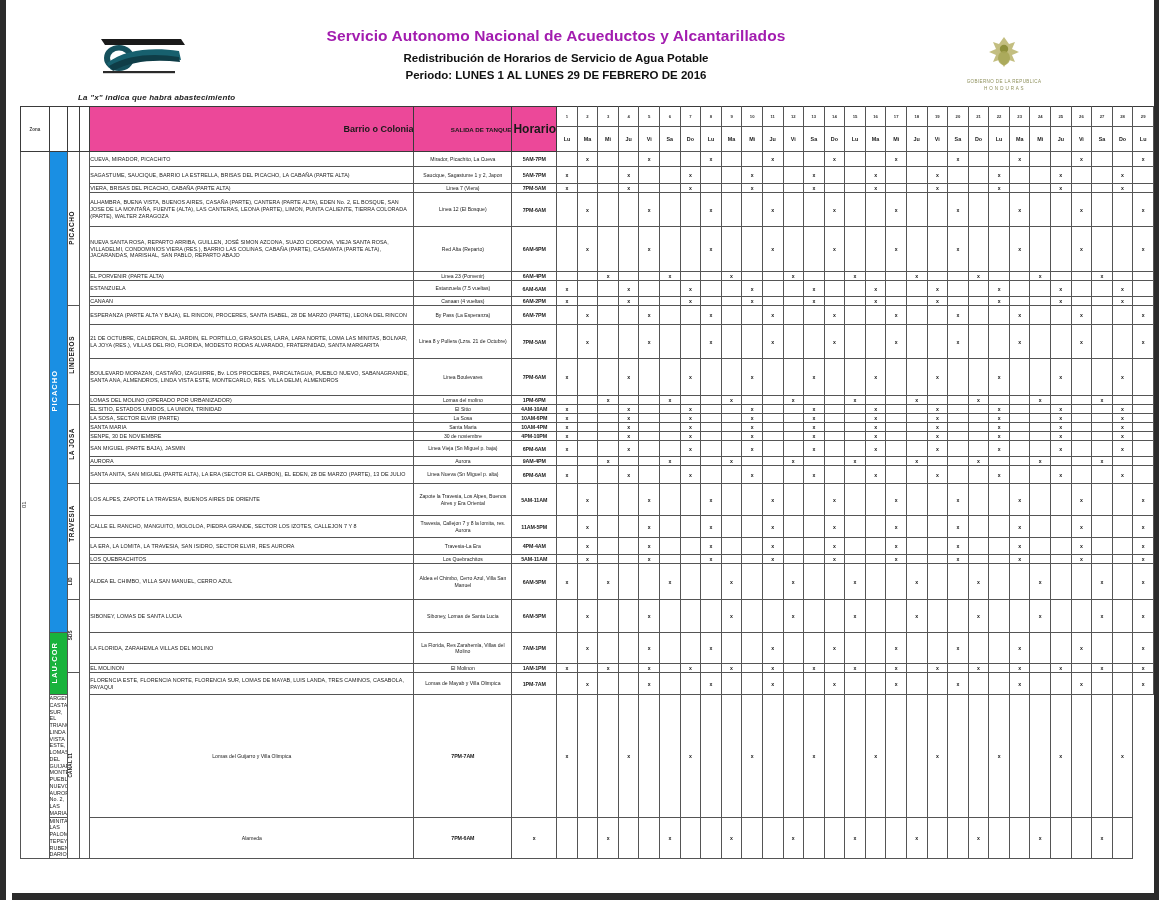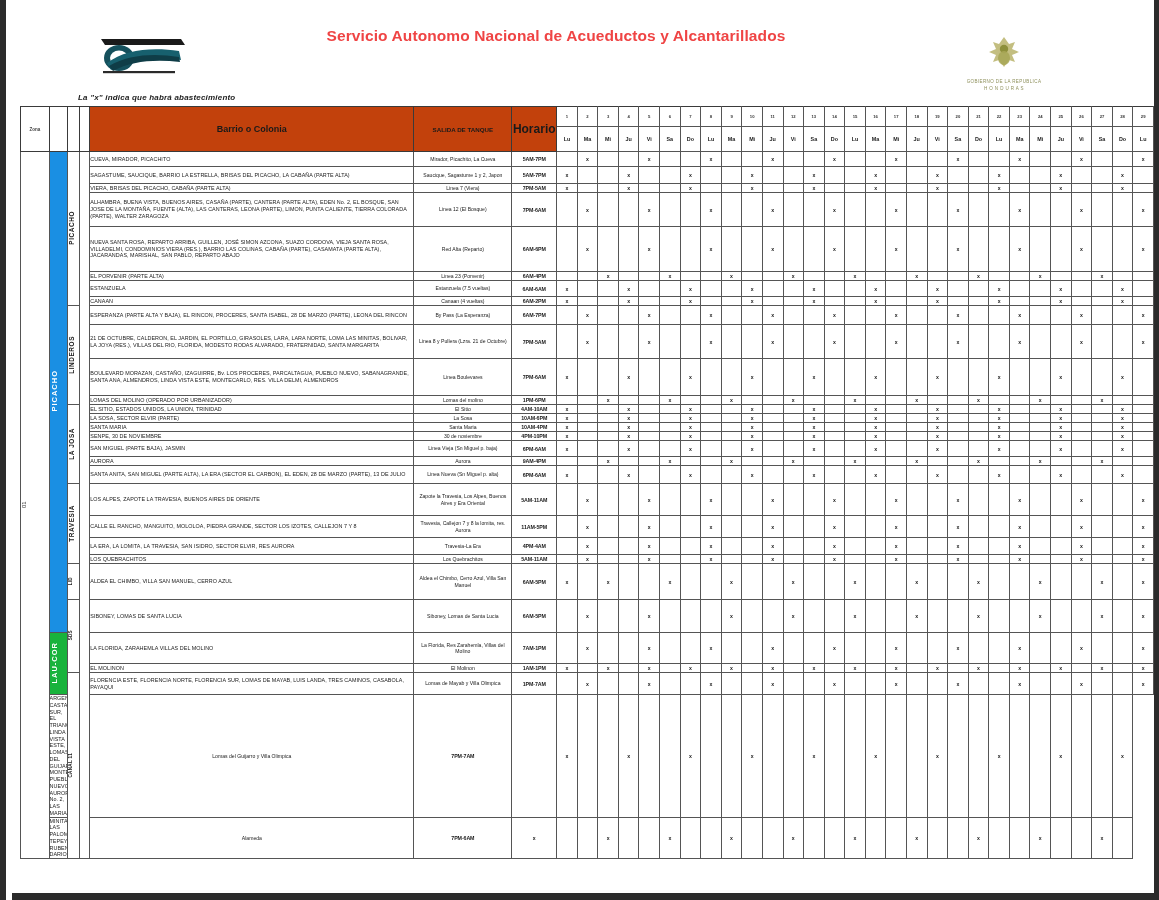--- a/index.html
+++ b/index.html
@@ -24,21 +24,21 @@
     position:absolute;left:88px;top:32px;width:96px;height:46px;
     display:flex;align-items:center;justify-content:center;
   }
   .logo-left svg{display:block;}
   .logo-sub{
     position:absolute;left:72px;top:93px;
     font-size:8px;font-style:italic;font-weight:bold;color:#222;
     letter-spacing:.2px;white-space:nowrap;
   }
   .titles{position:absolute;left:190px;top:26px;width:720px;text-align:center;}
-  .t1{font-size:15.5px;font-weight:bold;color:#ef4444;letter-spacing:.1px;line-height:1.25;}
+  .t1{font-size:15.5px;font-weight:bold;color:#a21caf;letter-spacing:.1px;line-height:1.25;}
   .t2{font-size:11.5px;font-weight:bold;color:#111;margin-top:7px;}
   .t3{font-size:11.5px;font-weight:bold;color:#111;margin-top:5px;}
   .logo-right{position:absolute;left:950px;top:34px;width:96px;height:58px;text-align:center;}
   .crest-cap{font-size:4.5px;color:#8d8f5a;letter-spacing:.4px;margin-top:1px;line-height:1.4;}
 
   
   .tablewrap{position:absolute;left:14px;top:106px;width:1134px;}
   table.sched{
     border-collapse:collapse;
     table-layout:fixed;
@@ -47,22 +47,22 @@
     color:#1a1a1a;
   }
   table.sched td, table.sched th{
     border:0.6px solid #555;
     padding:0;
     vertical-align:middle;
     overflow:hidden;
   }
 
   th.hcol{
-    font-size:9px;font-weight:bold;text-align:center;
-    background:#c2410c;height:44px;
+    font-size:9px;font-weight:bold;text-align:right;
+    background:#ec4899;height:44px;
     border:1.4px solid #3a3a3a !important;
   }
   th.hcol.small{font-size:6.2px;}
   th.hnarrow{border:1.4px solid #3a3a3a !important;background:#fff;}
 
   
   .daynum{font-size:4.2px;text-align:center;height:12px;border:0.6px solid #666;color:#333;}
   .dayname{font-size:5.4px;text-align:center;height:16px;border:0.6px solid #666;font-weight:bold;color:#222;}
   .dayhead-outer{border-top:1.4px solid #3a3a3a !important;}
 
@@ -123,20 +123,22 @@
         <ellipse cx="24" cy="25" rx="9" ry="7.5" fill="#ffffff"></ellipse>
         <path d="M12,30 C30,16 58,14 84,18 L86,27 C60,23 34,25 16,37 Z" fill="#17606e"></path>
         <path d="M14,33 C34,21 60,20 84,24 L85,29 C60,26 36,28 18,38 Z" fill="#0f3d47"></path>
         <rect x="8" y="38" width="72" height="2.2" fill="#2a2a2a"></rect>
       </svg>
     </div>
     <div class="logo-sub">La "x" indica que habrá abastecimiento</div>
 
     <div class="titles">
       <div class="t1">Servicio Autonomo Nacional de Acueductos y Alcantarillados</div>
+      <div class="t2">Redistribución de Horarios de Servicio de Agua Potable</div>
+      <div class="t3">Periodo: LUNES 1 AL LUNES 29 DE FEBRERO DE 2016</div>
     </div>
 
     <div class="logo-right">
       <svg width="50" height="40" viewBox="0 0 50 40" style="display:inline-block">
         <path d="M25,3 L30,10 L36,8 L33,15 L40,18 L33,21 L36,28 L30,26 L25,33 L20,26 L14,28 L17,21 L10,18 L17,15 L14,8 L20,10 Z" fill="#b9b36a" opacity="0.85"></path>
         <circle cx="25" cy="15" r="4.2" fill="#8d8f3a"></circle>
         <ellipse cx="25" cy="24" rx="6" ry="7" fill="#a8a758" opacity="0.9"></ellipse>
       </svg>
       <div class="crest-cap">GOBIERNO DE LA REPUBLICA</div>
       <div class="crest-cap">H O N D U R A S</div>

